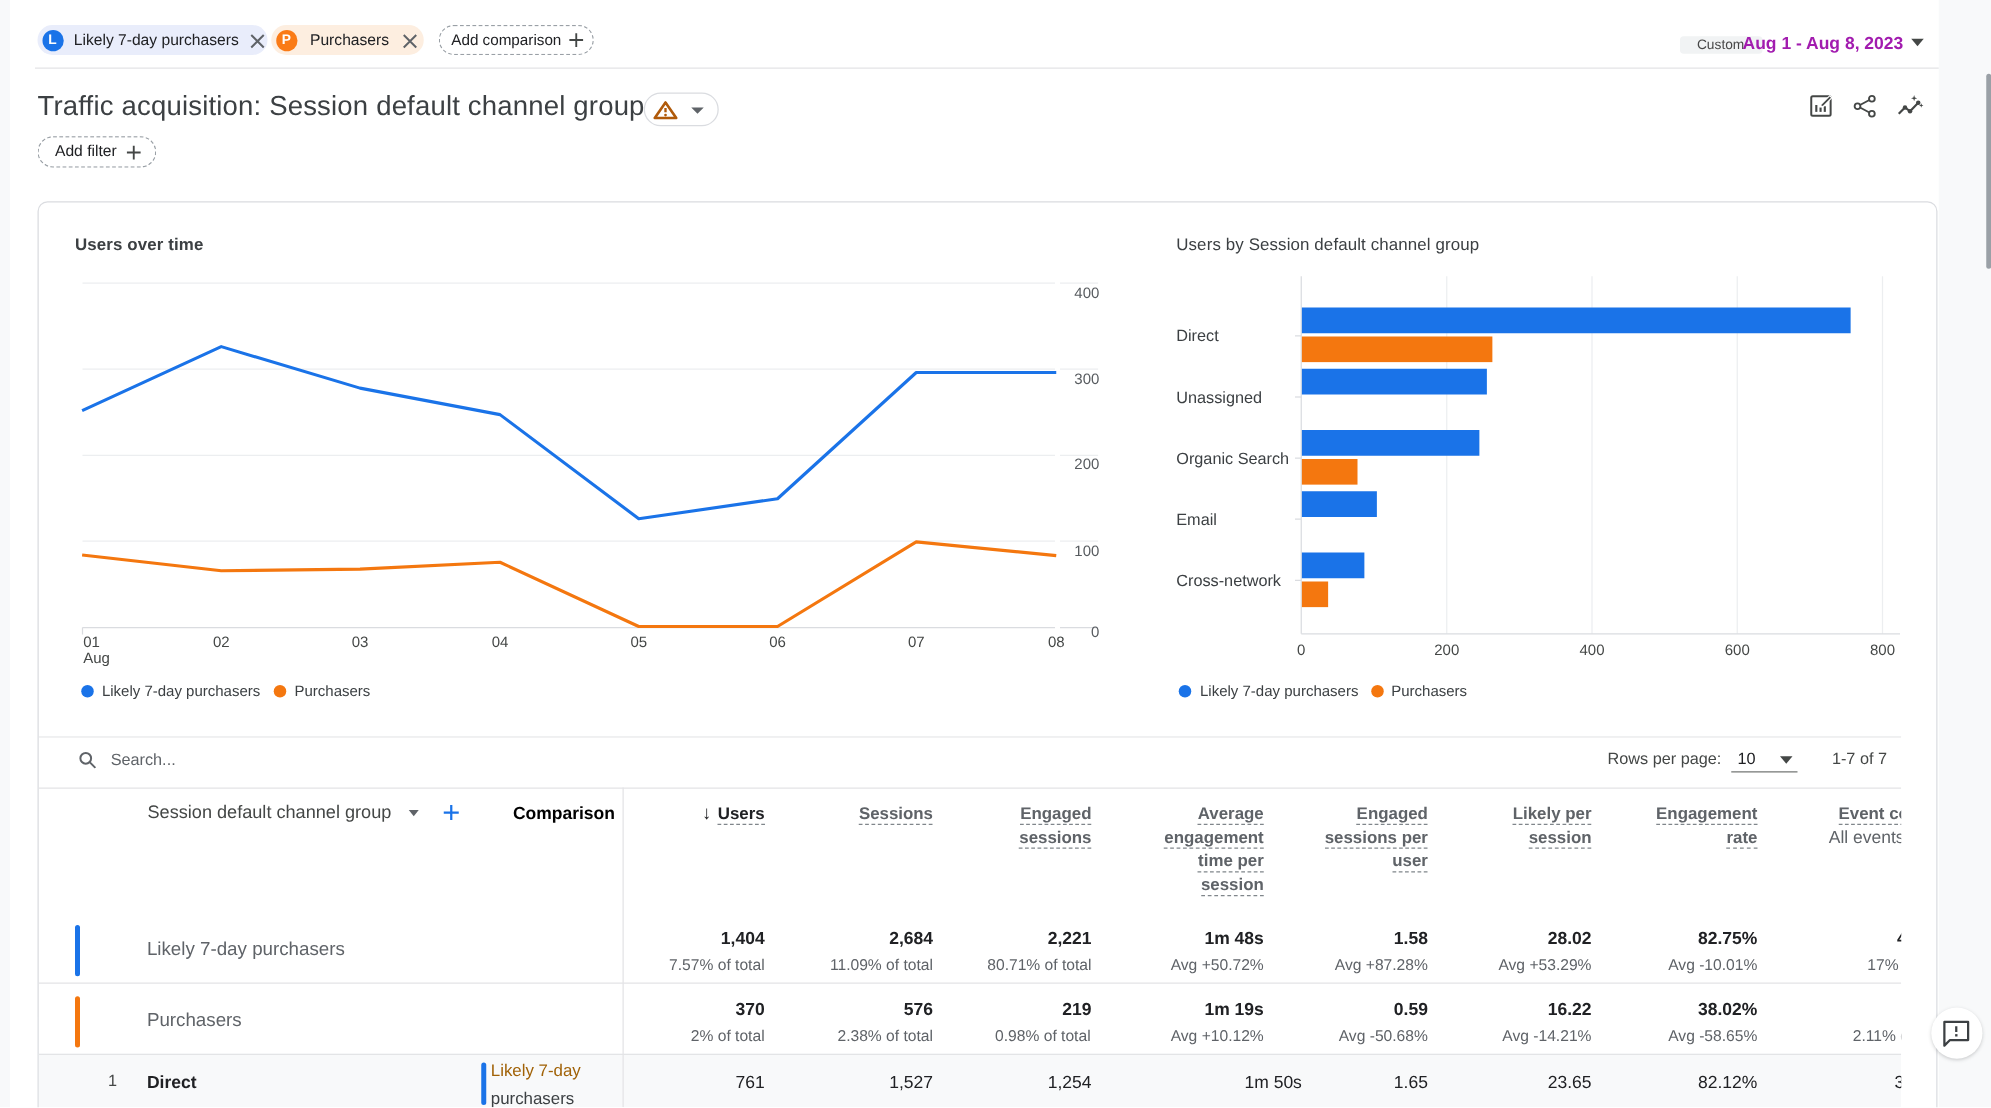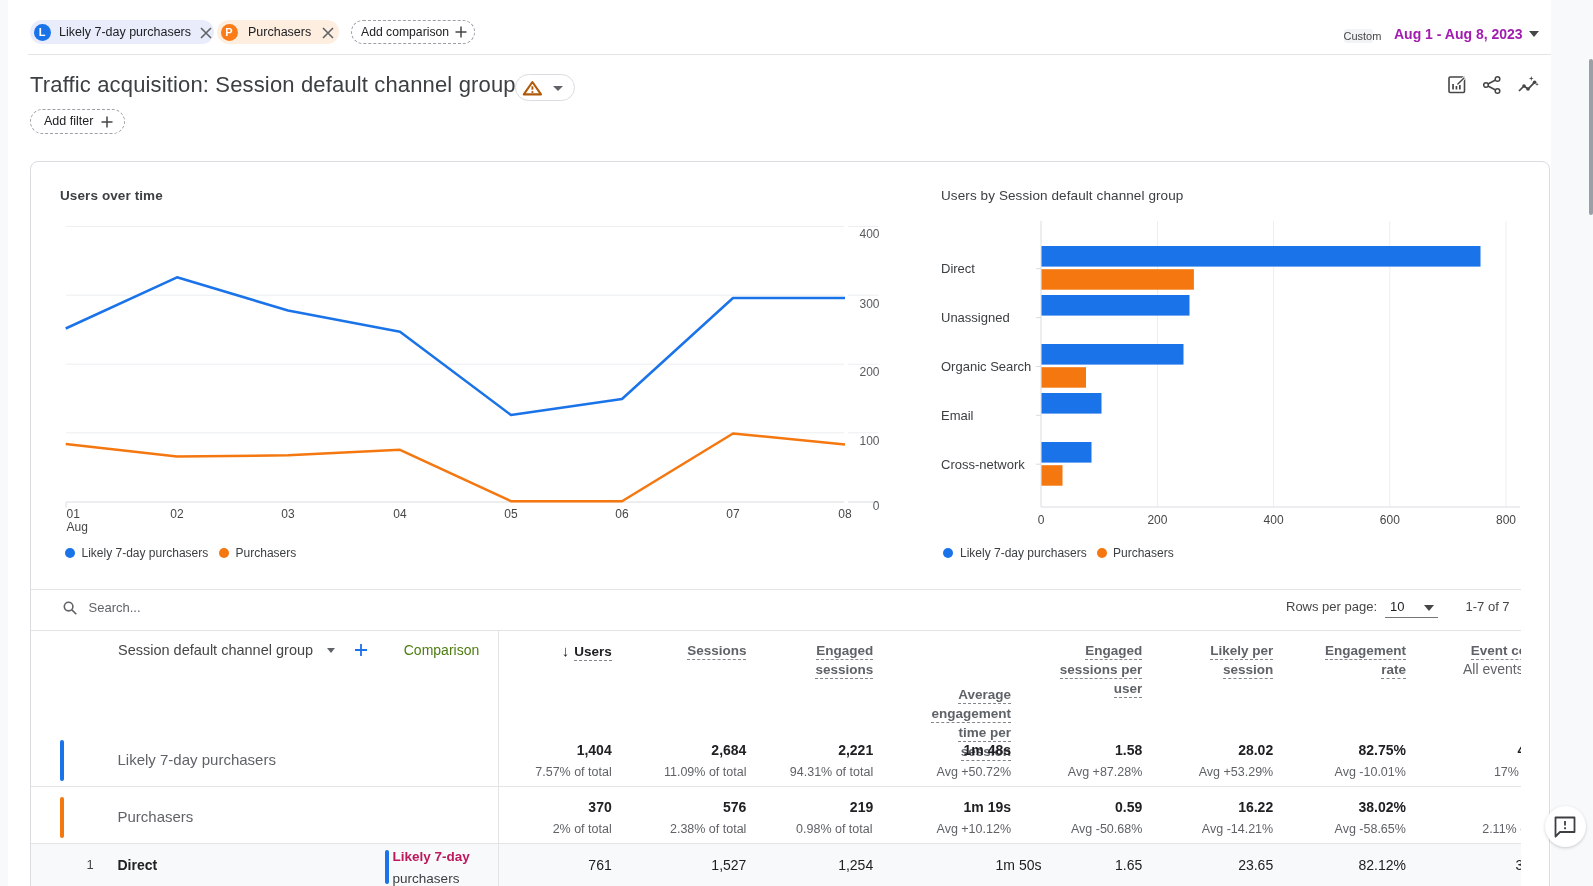--- a/index.html
+++ b/index.html
@@ -36,21 +36,21 @@
   <svg class="abs" style="left:322px;top:27px;" width="12" height="12" viewBox="0 0 12 12">
       <path d="M1 1 L11 11 M11 1 L1 11" stroke="#5f6368" stroke-width="1.6"></path>
     </svg>
 
   <div class="abs" style="left:351px;top:20px;width:124px;height:24px;border:1px dashed #9aa0a6;border-radius:12px;"></div>
   <div class="abs" style="left:361px;top:20px;height:24px;line-height:24px;font-size:12.2px;color:#202124;">Add comparison</div>
   <svg class="abs" style="left:455px;top:26px;" width="12" height="12" viewBox="0 0 12 12">
       <path d="M6 0.5 L6 11.5 M0.5 6 L11.5 6" stroke="#444746" stroke-width="1.5"></path>
     </svg>
 
-  <div class="abs" style="left:1343.5px;top:28.5px;width:29px;height:14.5px;background:#f1f3f4;border-radius:3px;font-size:11px;color:#474747;text-align:center;line-height:14.5px;">Custom</div>
+  <div class="abs" style="left:1343.5px;top:28.5px;width:66px;height:14.5px;background:#f1f3f4;border-radius:3px;font-size:11px;color:#474747;text-align:center;line-height:14.5px;">Custom</div>
   <div class="abs" style="left:1394px;top:22px;height:24px;line-height:24px;font-size:14px;font-weight:bold;color:#a21caf;">Aug 1 - Aug 8, 2023</div>
   <div class="abs" style="left:1529px;top:31px;width:0;height:0;border-left:5.5px solid transparent;border-right:5.5px solid transparent;border-top:6px solid #444746;"></div>
 
   <div class="abs" style="left:28px;top:54px;width:1523px;height:1px;background:#e3e4e6;"></div>
 
   <div class="abs" style="left:30px;top:72px;font-size:22px;letter-spacing:0.15px;color:#3c4043;">Traffic acquisition: Session default channel group</div>
 
   <div class="abs" style="left:514.8px;top:74px;width:60px;height:27px;border:1px solid #dadce0;border-radius:14px;background:#fff;"></div>
   <svg class="abs" style="left:522px;top:79.5px;" width="21" height="16" viewBox="0 0 21 16">
     <path d="M10.4 2 L19 14.4 L1.8 14.4 Z" fill="none" stroke="#b05a0a" stroke-width="2.1" stroke-linejoin="round"></path>
@@ -193,40 +193,40 @@
 
     <div class="abs" style="left:0;top:254px;width:1489.5px;height:43px;background:#f8f9fa;"></div>
 
     <div class="abs" style="left:467px;top:41px;width:1px;height:256px;background:#e3e4e6;"></div>
 
     <div class="abs" style="left:87px;top:53px;height:16px;line-height:16px;font-size:14.5px;color:#444746;">Session default channel group</div>
     <div class="abs" style="left:295.5px;top:59px;width:0;height:0;border-left:4.5px solid transparent;border-right:4.5px solid transparent;border-top:5px solid #5f6368;"></div>
     <svg class="abs" style="left:323px;top:54px;" width="14" height="14" viewBox="0 0 14 14">
         <path d="M7 1 L7 13 M1 7 L13 7" stroke="#1a73e8" stroke-width="1.8"></path>
       </svg>
-    <div class="abs" style="left:360px;top:53px;width:101px;height:16px;line-height:16px;font-size:14px;font-weight:normal;color:#4d7c0f;text-align:center;">Comparison</div>
+    <div class="abs" style="left:360px;top:53px;width:101px;height:16px;line-height:16px;font-size:14px;font-weight:bold;color:#000000;text-align:right;">Comparison</div>
 
     <div class="abs hdr" style="right:908.8px;top:51.5px;"><span class="arrow" style="font-size:15px;">↓</span><span style="border:none;display:inline-block;width:5px;"></span><span class="du" style="color:#202124;">Users</span></div>
     <div class="abs hdr" style="right:774.1px;top:51.5px;"><span class="du">Sessions</span></div>
     <div class="abs hdr" style="right:647.3px;top:51.5px;text-align:right;"><span class="du">Engaged</span><br><span class="du">sessions</span></div>
-    <div class="abs hdr" style="right:509.5px;top:51.5px;text-align:right;margin-top:44px;"><span class="du">Average</span><br><span class="du">engagement</span><br><span class="du">time per</span><br><span class="du">session</span></div>
+    <div class="abs hdr" style="right:509.5px;top:51.5px;text-align:right;"><span class="du">Average</span><br><span class="du">engagement</span><br><span class="du">time per</span><br><span class="du">session</span></div>
     <div class="abs hdr" style="right:378.2px;top:51.5px;text-align:right;"><span class="du">Engaged</span><br><span class="du">sessions per</span><br><span class="du">user</span></div>
     <div class="abs hdr" style="right:247.3px;top:51.5px;text-align:right;"><span class="du">Likely per</span><br><span class="du">session</span></div>
     <div class="abs hdr" style="right:114.6px;top:51.5px;text-align:right;"><span class="du">Engagement</span><br><span class="du">rate</span></div>
     <div class="abs hdr" style="left:1439.8px;top:51.5px;"><span class="du">Event count</span></div>
     <div class="abs" style="left:1432px;top:72px;font-size:14px;color:#5f6368;white-space:nowrap;">All events</div>
 
     <div class="abs" style="left:29px;top:150.5px;width:4px;height:41px;border-radius:2px;background:#1a73e8;"></div>
     <div class="abs" style="left:86.5px;top:163px;height:16px;line-height:16px;font-size:15px;color:#5f6368;">Likely 7-day purchasers</div>
     <div class="abs num" style="right:908.8px;top:153px;">1,404</div>
     <div class="abs sub" style="right:908.8px;top:176px;">7.57% of total</div>
     <div class="abs num" style="right:774.1px;top:153px;">2,684</div>
     <div class="abs sub" style="right:774.1px;top:176px;">11.09% of total</div>
     <div class="abs num" style="right:647.3px;top:153px;">2,221</div>
-    <div class="abs sub" style="right:647.3px;top:176px;">94.31% of total</div>
+    <div class="abs sub" style="right:647.3px;top:176px;">80.71% of total</div>
     <div class="abs num" style="right:509.5px;top:153px;">1m 48s</div>
     <div class="abs sub" style="right:509.5px;top:176px;">Avg +50.72%</div>
     <div class="abs num" style="right:378.2px;top:153px;">1.58</div>
     <div class="abs sub" style="right:378.2px;top:176px;">Avg +87.28%</div>
     <div class="abs num" style="right:247.3px;top:153px;">28.02</div>
     <div class="abs sub" style="right:247.3px;top:176px;">Avg +53.29%</div>
     <div class="abs num" style="right:114.6px;top:153px;">82.75%</div>
     <div class="abs sub" style="right:114.6px;top:176px;">Avg -10.01%</div>
     <div class="abs num" style="left:1486.5px;top:153px;">489,472</div>
     <div class="abs sub" style="left:1462.9px;top:176px;">17% of total</div>
@@ -247,21 +247,21 @@
     <div class="abs num" style="right:247.3px;top:209.5px;">16.22</div>
     <div class="abs sub" style="right:247.3px;top:232.5px;">Avg -14.21%</div>
     <div class="abs num" style="right:114.6px;top:209.5px;">38.02%</div>
     <div class="abs sub" style="right:114.6px;top:232.5px;">Avg -58.65%</div>
     <div class="abs sub" style="left:1451.2px;top:232.5px;">2.11% of total</div>
     <div class="abs" style="left:0;top:253.7px;width:1489.5px;height:1px;background:#e3e4e6;"></div>
 
     <div class="abs" style="left:50px;top:268px;width:18px;height:16px;line-height:16px;font-size:13px;color:#444746;text-align:center;">1</div>
     <div class="abs" style="left:86.5px;top:268px;height:16px;line-height:16px;font-size:14px;font-weight:bold;color:#202124;">Direct</div>
     <div class="abs" style="left:354px;top:260.5px;width:3.5px;height:34px;border-radius:2px;background:#1a73e8;"></div>
-    <div class="abs" style="left:361.6px;top:259.5px;height:16px;line-height:16px;font-size:13.5px;color:#be185d;font-weight:bold;">Likely 7-day</div>
+    <div class="abs" style="left:361.6px;top:259.5px;height:16px;line-height:16px;font-size:13.5px;color:#a16207;">Likely 7-day</div>
     <div class="abs" style="left:361.6px;top:282px;height:16px;line-height:16px;font-size:13.5px;color:#3c4043;">purchasers</div>
     <div class="abs val" style="right:908.8px;top:268px;">761</div>
     <div class="abs val" style="right:774.1px;top:268px;">1,527</div>
     <div class="abs val" style="right:647.3px;top:268px;">1,254</div>
     <div class="abs val" style="right:479px;top:268px;margin-left:22px;">1m 50s</div>
     <div class="abs val" style="right:378.2px;top:268px;">1.65</div>
     <div class="abs val" style="right:247.3px;top:268px;">23.65</div>
     <div class="abs val" style="right:114.6px;top:268px;">82.12%</div>
     <div class="abs val" style="left:1484.5px;top:268px;text-align:left;">36,095</div>
   </div>

